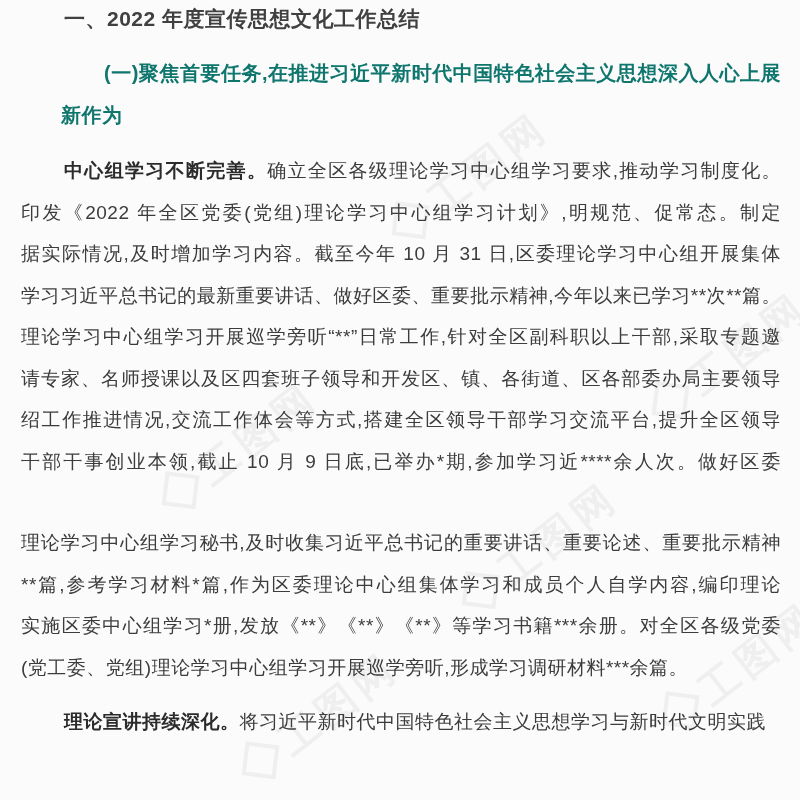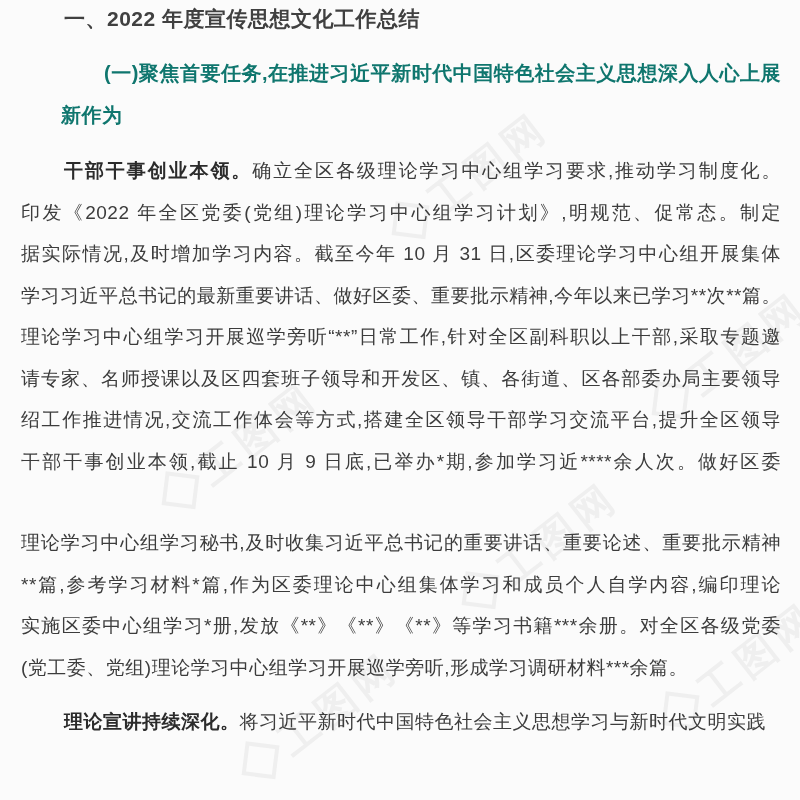--- a/index.html
+++ b/index.html
@@ -81,21 +81,21 @@
 <div class="doc">
 
   <div class="h1">一、2022 年度宣传思想文化工作总结</div>
 
   <div class="sub">
     <div class="line indent">(一)聚焦首要任务,在推进习近平新时代中国特色社会主义思想深入人心上展现</div>
     <div class="line natural">新作为</div>
   </div>
 
   <div class="p1">
-    <div class="line indent"><span class="lead">干部干事创业本领。</span><span>确立全区各级理论学习中心组学习要求,推动学习制度化。</span></div>
+    <div class="line indent"><span class="lead">中心组学习不断完善。</span><span>确立全区各级理论学习中心组学习要求,推动学习制度化。</span></div>
     <div class="line">印发《2022 年全区党委(党组)理论学习中心组学习计划》,明规范、促常态。制定</div>
     <div class="line">据实际情况,及时增加学习内容。截至今年 10 月 31 日,区委理论学习中心组开展集体</div>
     <div class="line">学习习近平总书记的最新重要讲话、做好区委、重要批示精神,今年以来已学习**次**篇。</div>
     <div class="line">理论学习中心组学习开展巡学旁听“**”日常工作,针对全区副科职以上干部,采取专题邀</div>
     <div class="line">请专家、名师授课以及区四套班子领导和开发区、镇、各街道、区各部委办局主要领导介</div>
     <div class="line">绍工作推进情况,交流工作体会等方式,搭建全区领导干部学习交流平台,提升全区领导</div>
     <div class="line">干部干事创业本领,截止 10 月 9 日底,已举办*期,参加学习近****余人次。做好区委</div>
   </div>
 
   <div class="p2">

